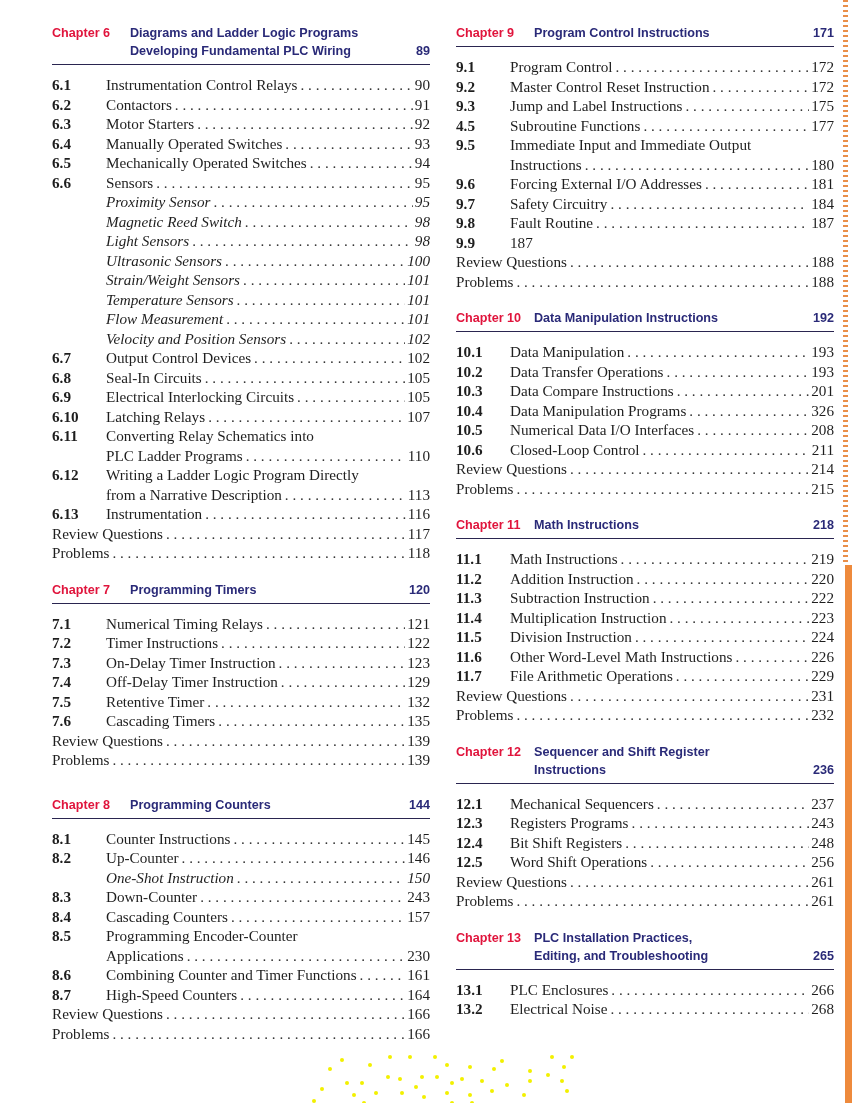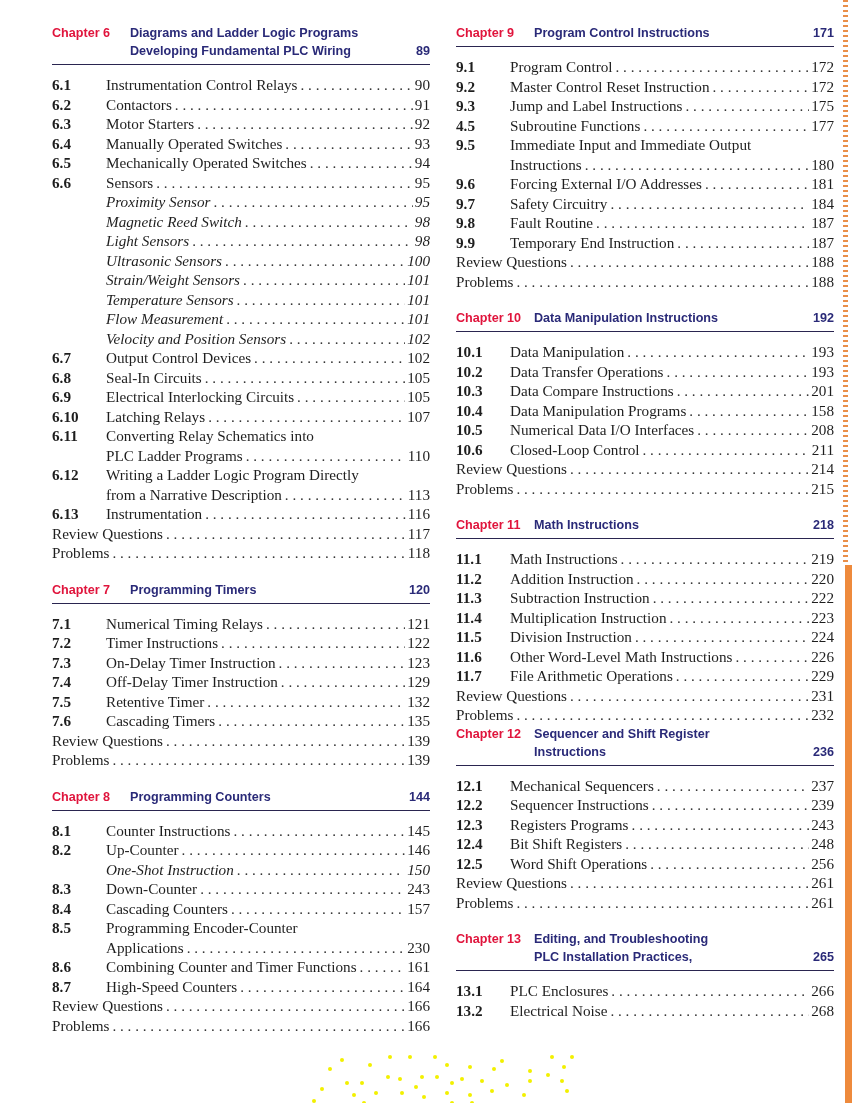--- a/index.html
+++ b/index.html
@@ -336,21 +336,21 @@
         </div>
         <div class="entry plain">
           <span class="text" style="margin-left: 0px;">
             <span class="t">Problems</span>
             <span class="dots"></span>
           </span>
           <span class="pg">139</span>
         </div>
       </div>
     </div>
-    <div class="chapter" style="margin-top: 18px;">
+    <div class="chapter" style="margin-top: 26px;">
       <div class="ch-head">
         <span class="ch-label">Chapter 8</span>
         <span class="ch-title">
           <div>Programming Counters</div>
         </span>
         <span class="ch-page">144</span>
       </div>
       <div class="entries">
         <div class="entry">
           <span class="num">8.1</span>
@@ -514,24 +514,20 @@
         <div class="entry">
           <span class="num">9.8</span>
           <span class="text">
             <span class="t">Fault Routine</span>
             <span class="dots"></span>
           </span>
           <span class="pg">187</span>
         </div>
         <div class="entry">
           <span class="num">9.9</span>
-          <span class="text">
-            <span class="t">Temporary End Instruction</span>
-            <span class="dots"></span>
-          </span>
           <span class="pg">187</span>
         </div>
         <div class="entry plain">
           <span class="text" style="margin-left: 0px;">
             <span class="t">Review Questions</span>
             <span class="dots"></span>
           </span>
           <span class="pg">188</span>
         </div>
         <div class="entry plain">
@@ -575,21 +571,21 @@
             <span class="dots"></span>
           </span>
           <span class="pg">201</span>
         </div>
         <div class="entry">
           <span class="num">10.4</span>
           <span class="text">
             <span class="t">Data Manipulation Programs</span>
             <span class="dots"></span>
           </span>
-          <span class="pg">158</span>
+          <span class="pg">326</span>
         </div>
         <div class="entry">
           <span class="num">10.5</span>
           <span class="text">
             <span class="t">Numerical Data I/O Interfaces</span>
             <span class="dots"></span>
           </span>
           <span class="pg">208</span>
         </div>
         <div class="entry">
@@ -690,47 +686,39 @@
         </div>
         <div class="entry plain">
           <span class="text" style="margin-left: 0px;">
             <span class="t">Problems</span>
             <span class="dots"></span>
           </span>
           <span class="pg">232</span>
         </div>
       </div>
     </div>
-    <div class="chapter" style="">
+    <div class="chapter" style="margin-top: 18px;">
       <div class="ch-head">
         <span class="ch-label">Chapter 12</span>
         <span class="ch-title">
           <div>Sequencer and Shift Register</div>
           <div>Instructions</div>
         </span>
         <span class="ch-page">236</span>
       </div>
       <div class="entries">
         <div class="entry">
           <span class="num">12.1</span>
           <span class="text">
             <span class="t">Mechanical Sequencers</span>
             <span class="dots"></span>
           </span>
           <span class="pg">237</span>
         </div>
         <div class="entry">
-          <span class="num">12.2</span>
-          <span class="text">
-            <span class="t">Sequencer Instructions</span>
-            <span class="dots"></span>
-          </span>
-          <span class="pg">239</span>
-        </div>
-        <div class="entry">
           <span class="num">12.3</span>
           <span class="text">
             <span class="t">Registers Programs</span>
             <span class="dots"></span>
           </span>
           <span class="pg">243</span>
         </div>
         <div class="entry">
           <span class="num">12.4</span>
           <span class="text">
@@ -760,22 +748,22 @@
             <span class="dots"></span>
           </span>
           <span class="pg">261</span>
         </div>
       </div>
     </div>
     <div class="chapter" style="margin-top: 18px;">
       <div class="ch-head">
         <span class="ch-label">Chapter 13</span>
         <span class="ch-title">
+          <div>PLC Installation Practices,</div>
           <div>Editing, and Troubleshooting</div>
-          <div>PLC Installation Practices,</div>
         </span>
         <span class="ch-page">265</span>
       </div>
       <div class="entries">
         <div class="entry">
           <span class="num">13.1</span>
           <span class="text">
             <span class="t">PLC Enclosures</span>
             <span class="dots"></span>
           </span>

